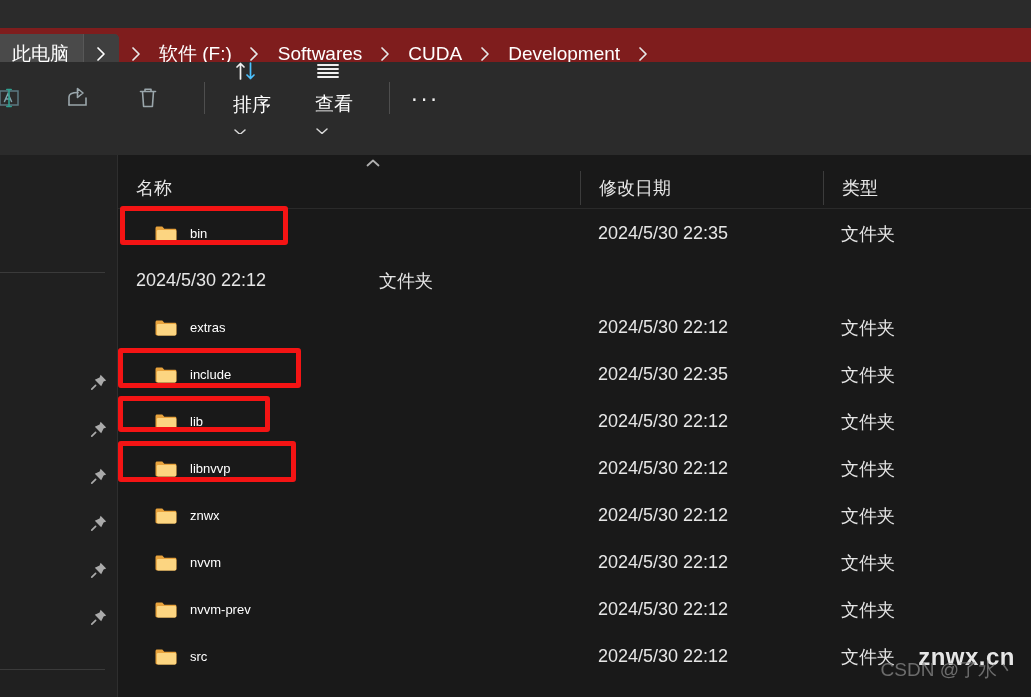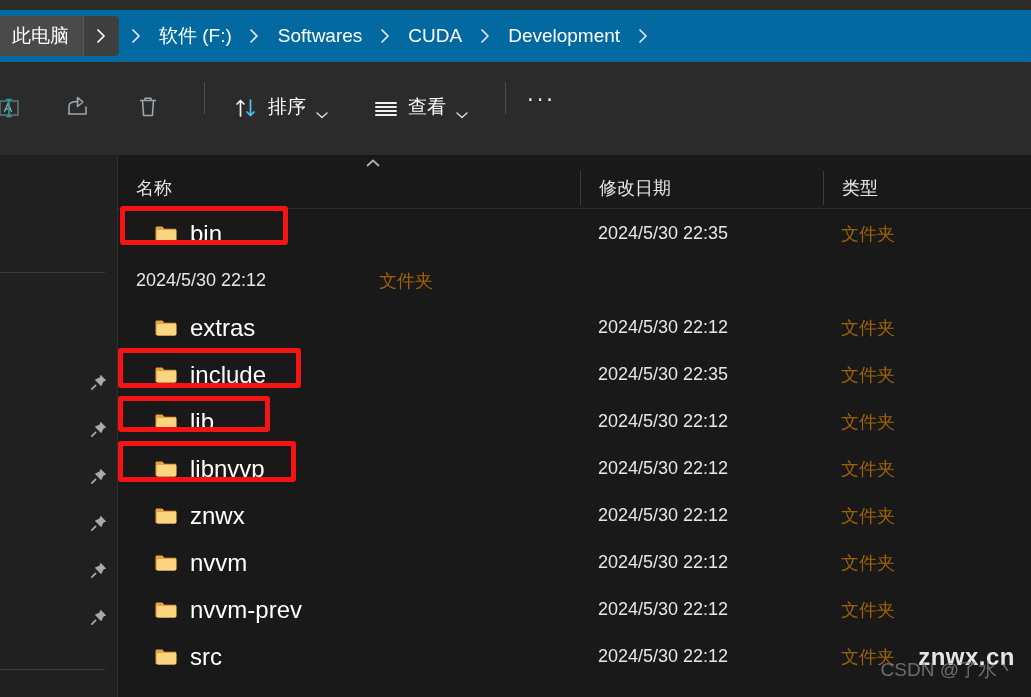--- a/index.html
+++ b/index.html
@@ -27,24 +27,24 @@
     position: absolute;
     left: 0; top: 0;
     width: 1031px;
     height: 10px;
     background: #2b2b2b;
   }
 
   
   .address-bar {
     position: absolute;
-    left: 0; top: 10px;
+    left: 0; top: 28px;
     width: 1031px;
     height: 52px;
-    background: #0369a1;
+    background: #7f1d1d;
     display: flex;
     align-items: center;
   }
 
   .breadcrumb {
     display: flex;
     align-items: center;
     height: 100%;
     padding-left: 0;
   }
@@ -98,25 +98,26 @@
     width: 1031px;
     height: 72px;
     background: #2b2b2b;
     display: flex;
     align-items: center;
   }
 
   .tb-btn {
     height: 44px;
     display: flex;
-    align-items: flex-end;
+    align-items: flex-start;
     justify-content: center;
     border-radius: 4px;
     padding: 0 10px;
     gap: 9px;
+    flex-direction: column;
   }
   .tb-btn .tb-label {
     font-size: 19px;
     color: #ffffff;
     white-space: nowrap;
   }
   .tb-icon { display: flex; align-items: center; justify-content: center; }
   .tb-icon svg { display: block; }
 
   .tb-chevron { color: #d8d8d8; display: flex; align-items: center; }
@@ -246,36 +247,36 @@
     display: flex;
     align-items: center;
   }
 
   .cell-name {
     width: 462px;
     display: flex;
     align-items: center;
     gap: 12px;
     padding-left: 36px;
-    font-size: 24px;
+    font-size: 13px;
     color: #ffffff;
     white-space: nowrap;
   }
   .cell-date {
     width: 243px;
     padding-left: 18px;
     font-size: 18px;
     color: #e6e6e6;
     white-space: nowrap;
   }
   .cell-type {
     width: 208px;
     padding-left: 18px;
     font-size: 18px;
-    color: #a16207;
+    color: #e5e5e5;
     white-space: nowrap;
   }
 
   .folder-icon { display: block; flex: none; }
 
   
   .annotation-box {
     position: absolute;
     border: 5px solid #f41414;
     border-radius: 3px;

